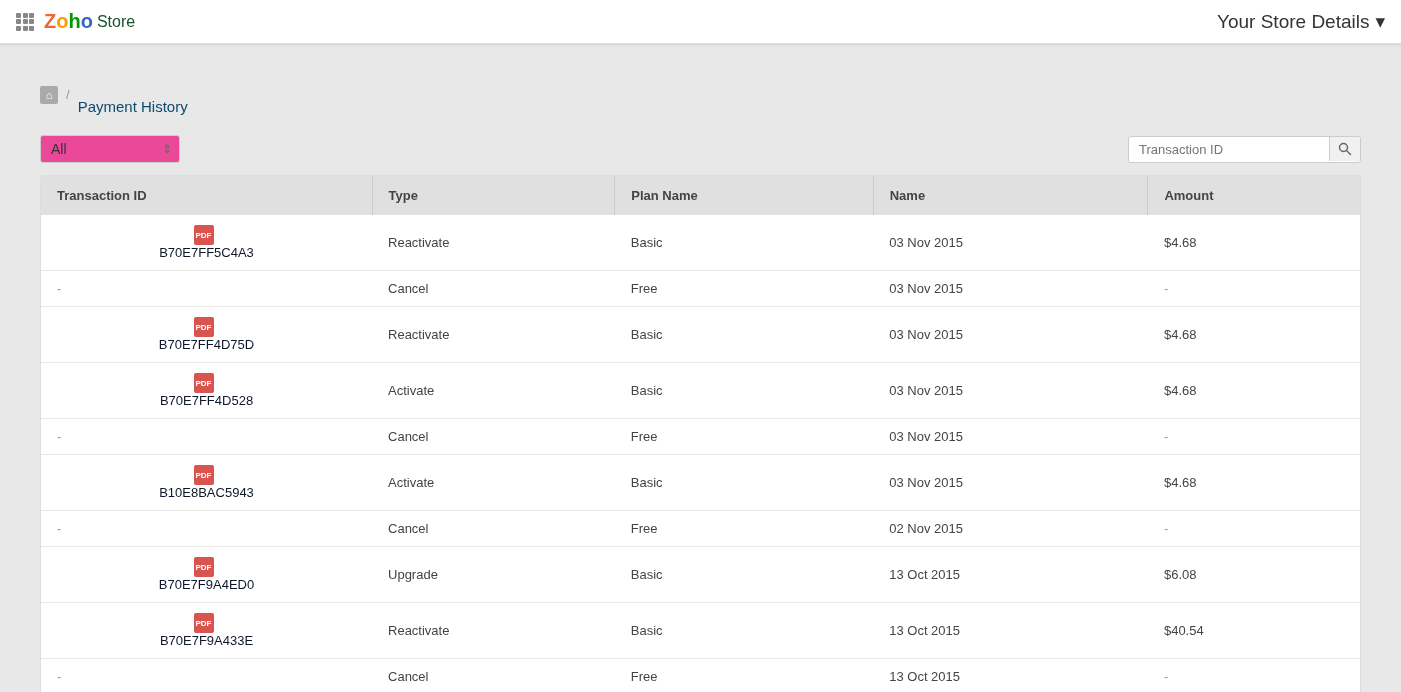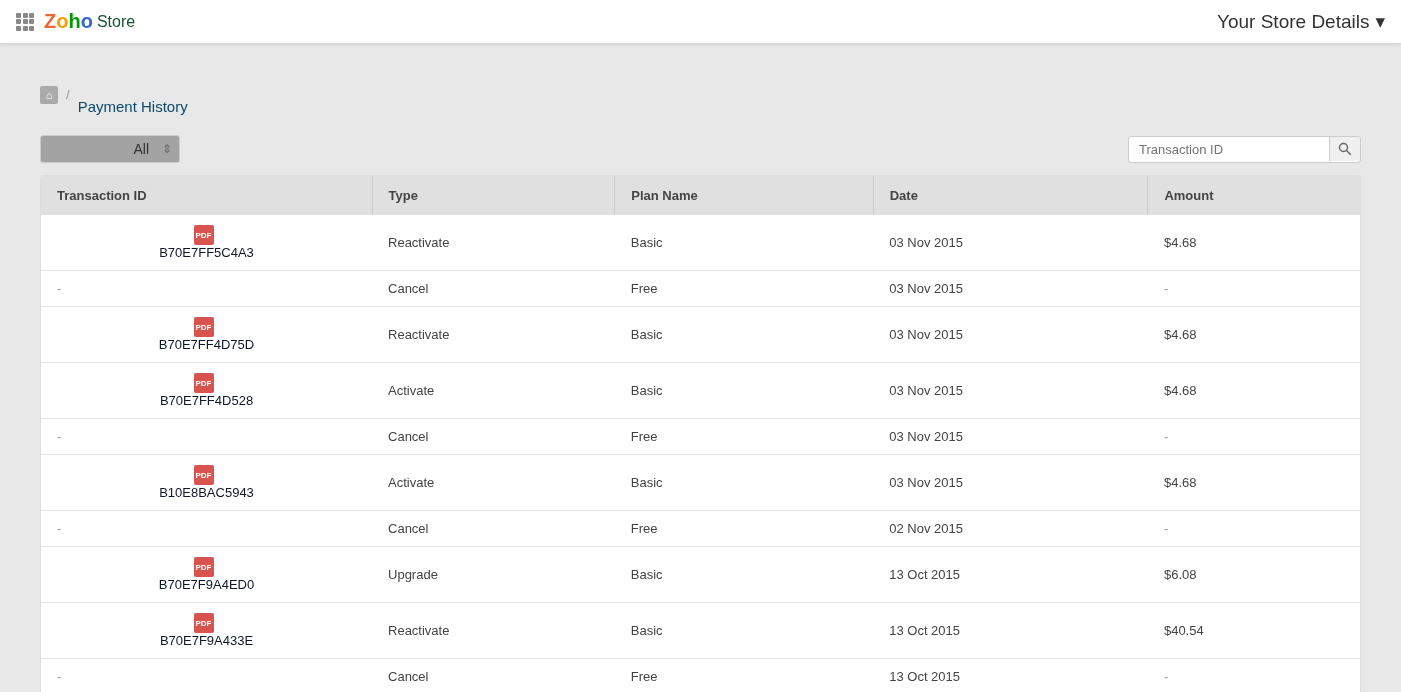--- a/index.html
+++ b/index.html
@@ -109,29 +109,28 @@
       justify-content: space-between;
       margin-bottom: 12px;
     }
     .filter-select-wrap {
       position: relative;
       display: inline-block;
     }
     .filter-select {
       appearance: none;
       -webkit-appearance: none;
-      background: #a3a3a3;
+      background: #ec4899;
       border: 1px solid #ccc;
       border-radius: 3px;
       padding: 5px 30px 5px 10px;
       font-size: 14px;
       color: #333;
       width: 140px;
       cursor: pointer;
-      text-align: right;
     }
     .filter-select-arrow {
       position: absolute;
       right: 8px;
       top: 50%;
       transform: translateY(-50%);
       pointer-events: none;
       color: #666;
       font-size: 12px;
     }
@@ -304,21 +303,21 @@
     </div>
   </div>
 
   <div class="table-container">
     <table>
       <thead>
         <tr>
           <th>Transaction ID</th>
           <th>Type</th>
           <th>Plan Name</th>
-          <th>Date</th>
+          <th>Name</th>
           <th>Amount</th>
         </tr>
       </thead>
       <tbody id="table-body">
       <tr>
             <td>
               <div class="tx-cell">
                 <span class="pdf-icon">PDF</span>
                 <span class="tx-id">B70E7FF5C4A3</span>
               </div>

